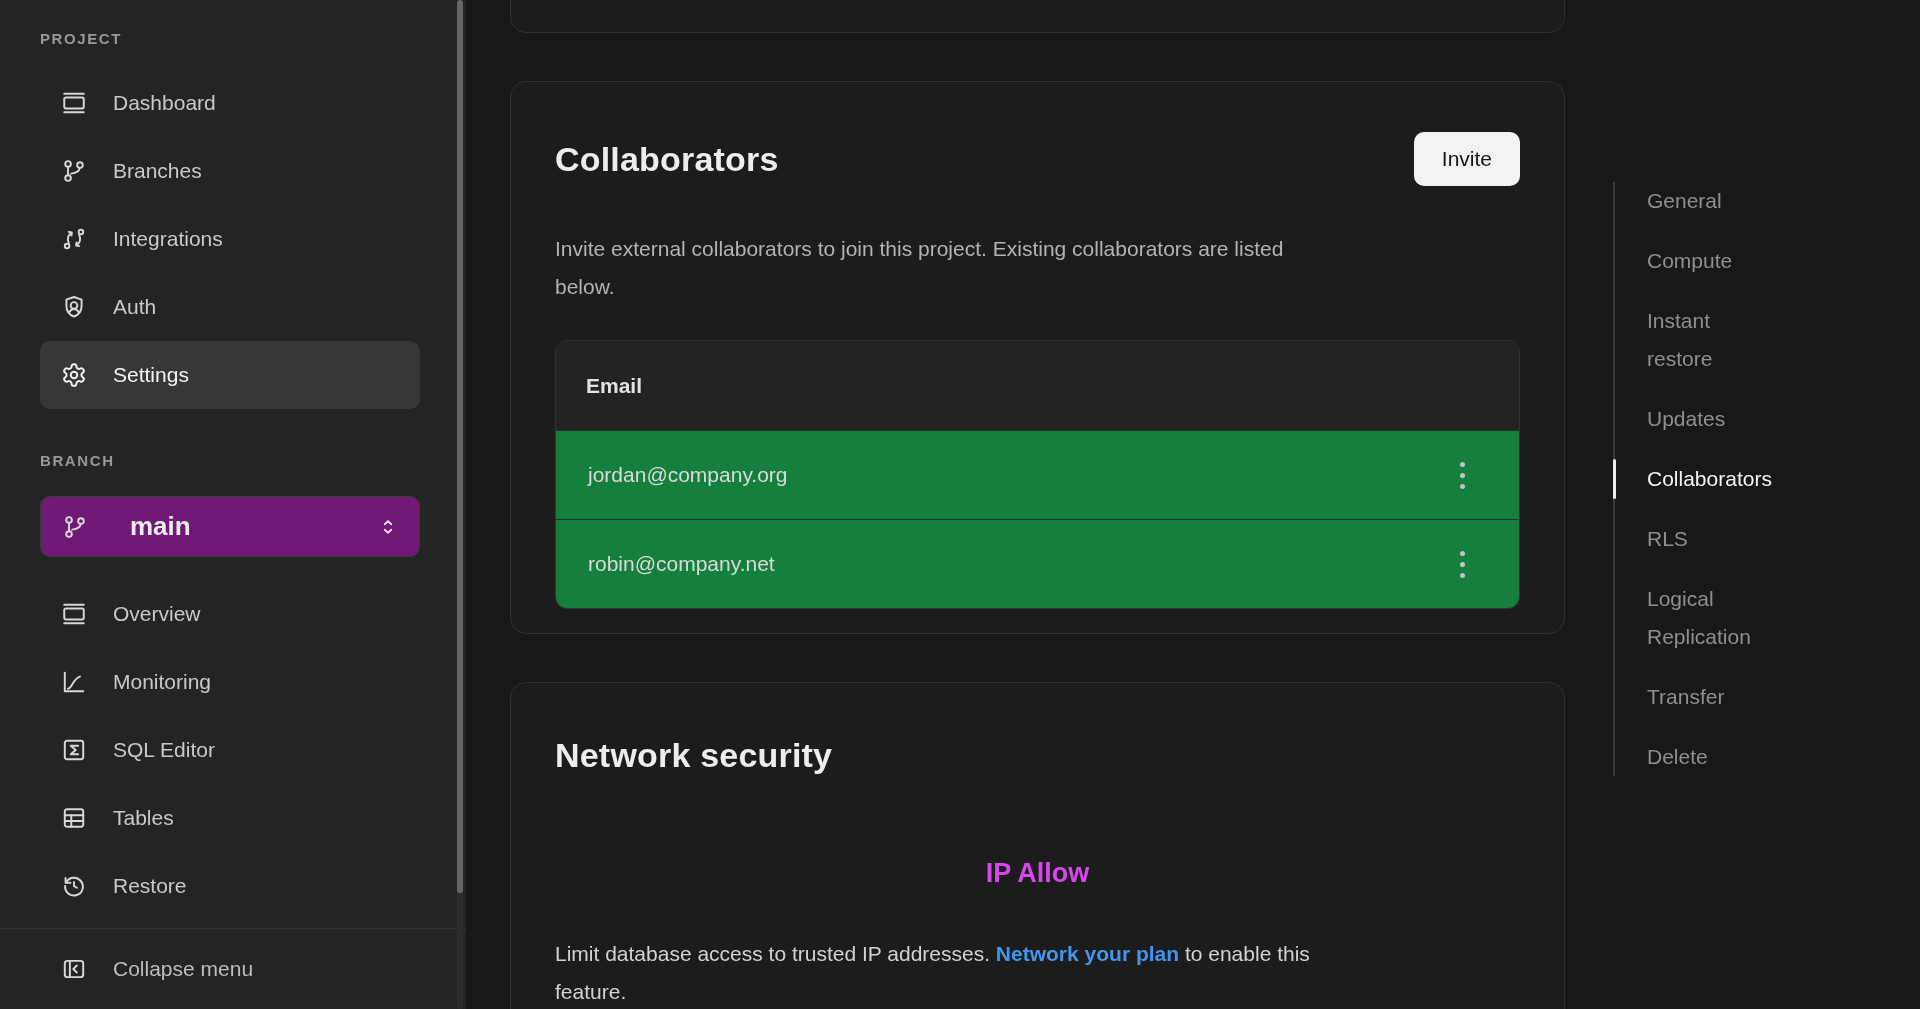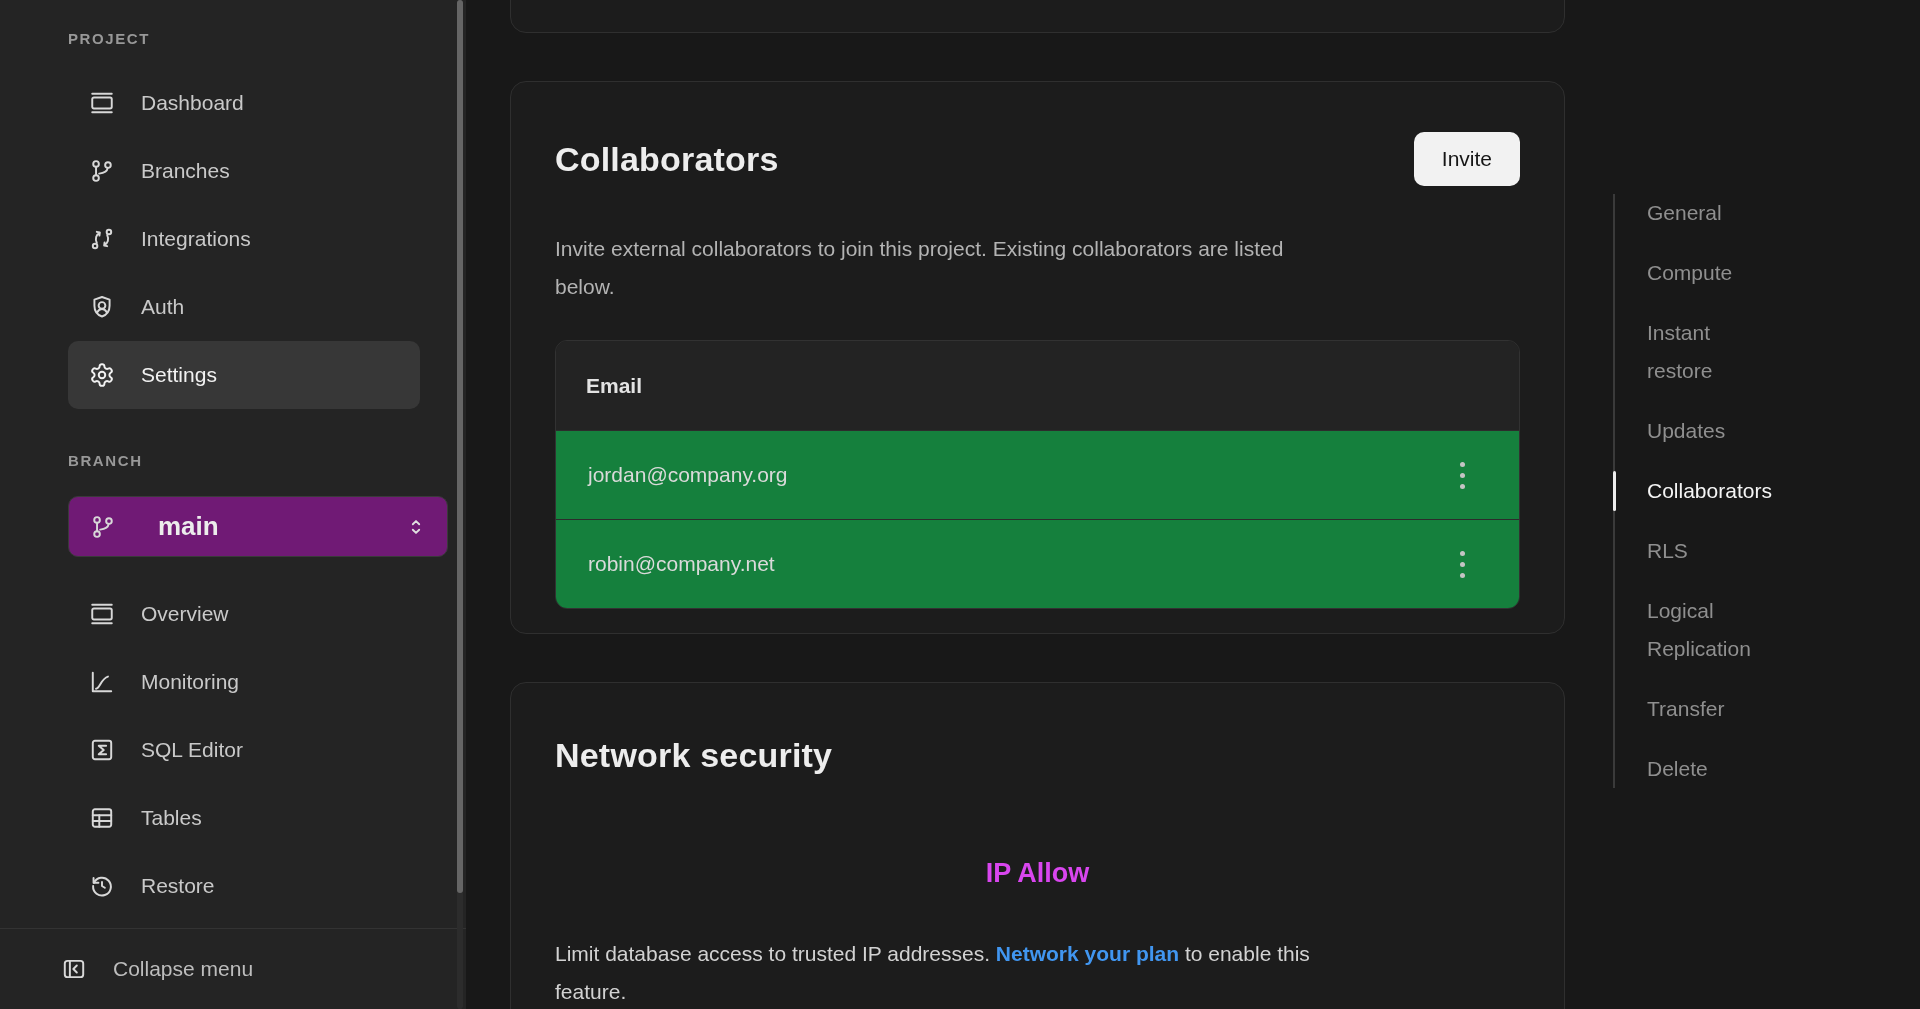--- a/index.html
+++ b/index.html
@@ -5,21 +5,21 @@
   * { margin:0; padding:0; box-sizing:border-box; }
   html,body { width:1920px; height:1009px; }
   body {
     position:relative; overflow:hidden;
     background:#181818; color:#e6e6e6;
     font-family:"Liberation Sans", sans-serif;
   }
   svg { display:block; }
 
   
-  .sidebar { position:absolute; left:0; top:0; width:466px; height:100%; background:#242424;padding-left:28px; }
+  .sidebar { position:absolute; left:0; top:0; width:466px; height:100%; background:#242424; }
   .sb-track { position:absolute; right:3px; top:0; bottom:0; width:6px; background:#2c2c2c; border-radius:3px; }
   .sb-thumb { position:absolute; right:3px; top:0; width:6px; height:893px; background:#656565; border-radius:3px; }
   .sb-label {
     margin:30px 0 0 40px; font-size:15px; font-weight:600;
     letter-spacing:1.6px; color:#989898;
   }
   .sb-label.branch { margin-top:43px; }
   .sb-nav { margin:22px 46px 0 40px; }
   .sb-nav.second { margin-top:23px; }
   .sb-item {
@@ -74,21 +74,21 @@
   }
   .kebab { background:none; border:none; cursor:pointer; display:flex; flex-direction:column; gap:6px; padding:6px; }
   .kebab i { width:5px; height:5px; border-radius:50%; background:#c4c4c4; }
 
   .subheading { margin-top:78px; font-size:27px; font-weight:700; color:#d946ef; line-height:36px;text-align:center; }
   .netsec-desc { margin-top:44px; max-width:810px; font-size:21px; line-height:38px; color:#d2d2d2; }
   .link { color:#4196f0; font-weight:700; text-decoration:none; cursor:pointer; }
 
   
   .right-nav {
-    position:absolute; left:1613px; top:194px; width:220px;
+    position:absolute; left:1613px; top:182px; width:220px;
     border-left:2px solid #3a3a3a; padding-left:32px;
   }
   .rn-item {
     position:relative; list-style:none; width:155px;
     font-size:21px; line-height:38px; color:#8f8f8f;
     margin-bottom:22px; white-space:pre-line; cursor:pointer;
   }
   .rn-item:last-child { margin-bottom:0; }
   .rn-item.active { color:#f5f5f5; }
   .rn-item.active .indicator {

